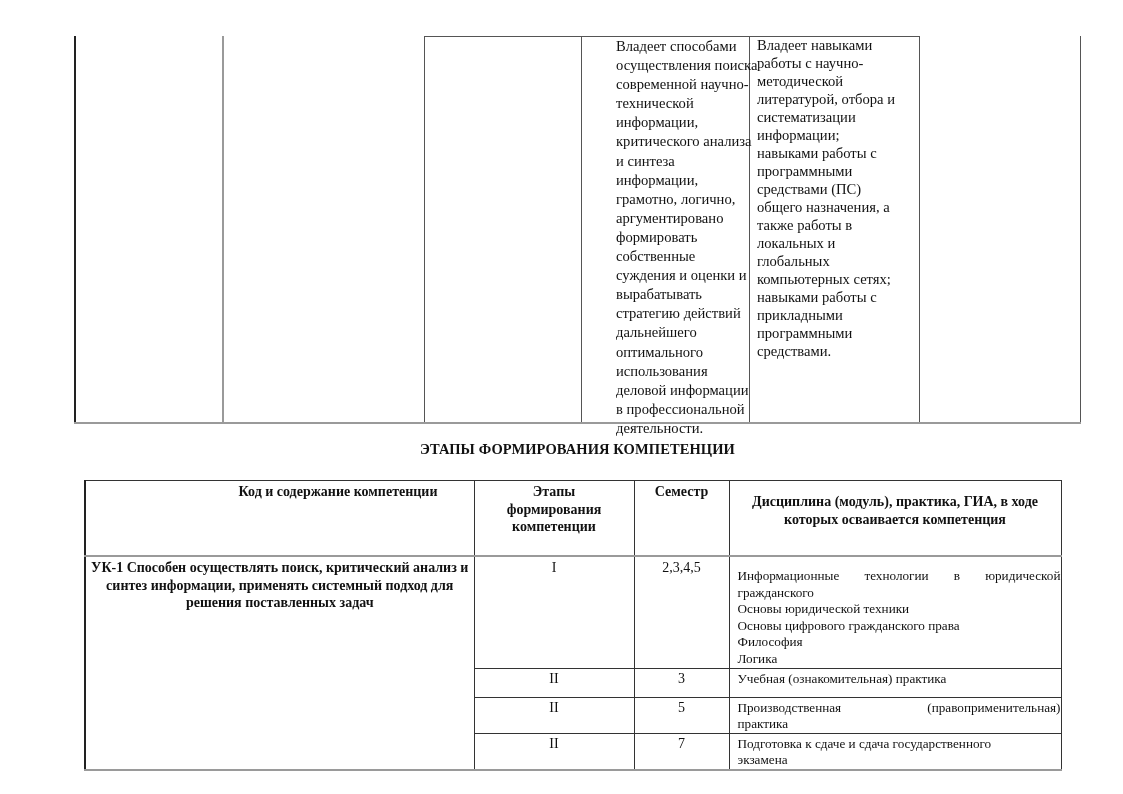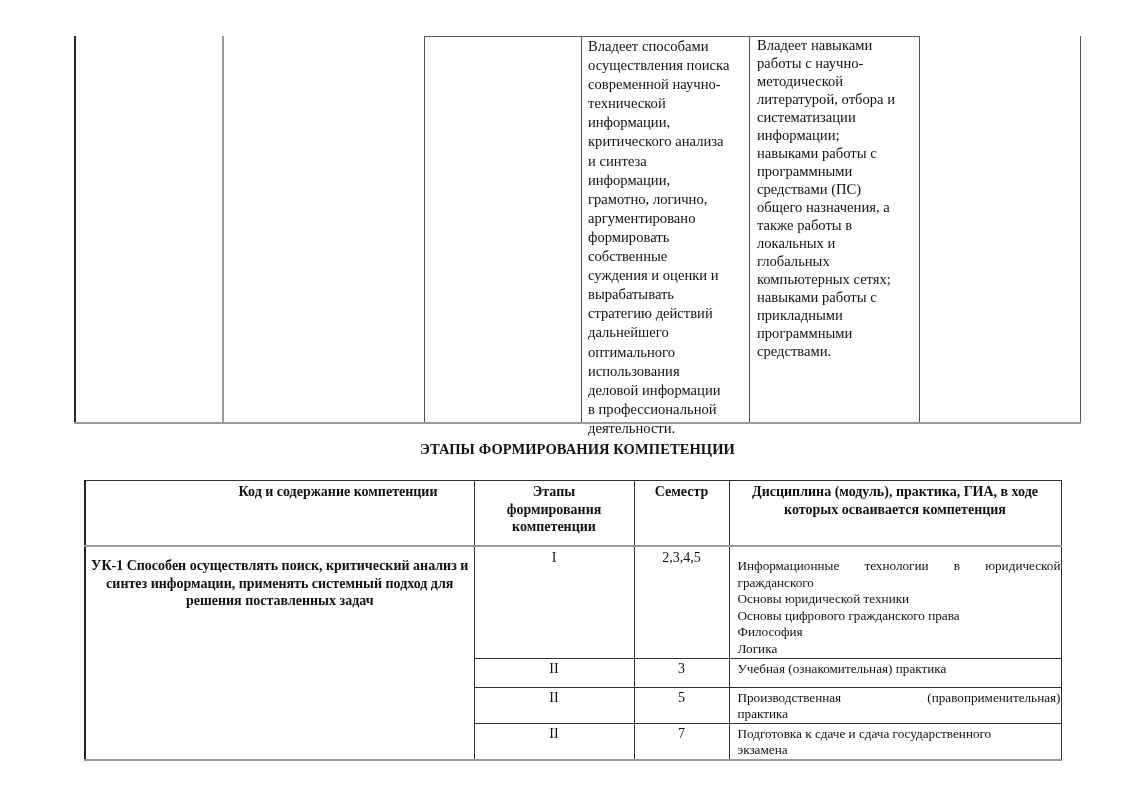--- a/index.html
+++ b/index.html
@@ -47,21 +47,21 @@
   <div class="vline grey" style="left:222px; top:36px; height:388px;"></div>
   <div class="vline mid" style="left:424px; top:36px; height:388px;"></div>
   <div class="vline mid" style="left:581px; top:36px; height:388px;"></div>
   <div class="vline mid" style="left:749px; top:36px; height:388px;"></div>
   <div class="vline mid" style="left:919px; top:36px; height:388px;"></div>
   <div class="vline mid" style="left:1080px; top:36px; height:388px;"></div>
 
   <div class="hline mid" style="left:424px; top:36px; width:496px;"></div>
   <div class="hline grey" style="left:74px; top:422px; width:1007px;"></div>
 
-  <div class="cell-text" style="left:588px; top:37px; width:160px;">Владеет способами
+  <div class="cell-text" style="left:616px; top:37px; width:160px;">Владеет способами
 осуществления поиска
 современной научно-
 технической
 информации,
 критического анализа
 и синтеза
 информации,
 грамотно, логично,
 аргументировано
 формировать
@@ -102,24 +102,24 @@
     <col style="width:389px">
     <col style="width:160px">
     <col style="width:95px">
     <col style="width:332px">
   </colgroup>
   <tbody>
       <tr class="head-row">
     <th class="first">Код и содержание компетенции</th>
     <th style="padding:2px 18px 0;">Этапы формирования компетенции</th>
     <th>Семестр</th>
-    <th style="padding:2px 12px 0;">Дисциплина (модуль), практика, ГИА, в ходе которых осваивается компетенция</th>
+    <th style="padding:12px 12px 0;">Дисциплина (модуль), практика, ГИА, в ходе которых осваивается компетенция</th>
   </tr>
   <tr style="height:105px;">
-    <td class="code" rowspan="4" style="padding-top:10px;">УК-1 Способен осуществлять поиск, критический анализ и синтез информации, применять системный подход для решения поставленных задач</td>
+    <td class="code" rowspan="4" style="padding-top:2px;">УК-1 Способен осуществлять поиск, критический анализ и синтез информации, применять системный подход для решения поставленных задач</td>
     <td class="center" style="padding-top:3px;">I</td>
     <td class="center" style="padding-top:3px;">2,3,4,5</td>
     <td class="disc" style="padding-top:11px;">
       <span class="disc-line just">Информационные технологии в юридической</span>
       <span class="disc-line">гражданского</span>
       <span class="disc-line">Основы юридической техники</span>
       <span class="disc-line">Основы цифрового гражданского права</span>
       <span class="disc-line">Философия</span>
       <span class="disc-line">Логика</span>
     </td>

